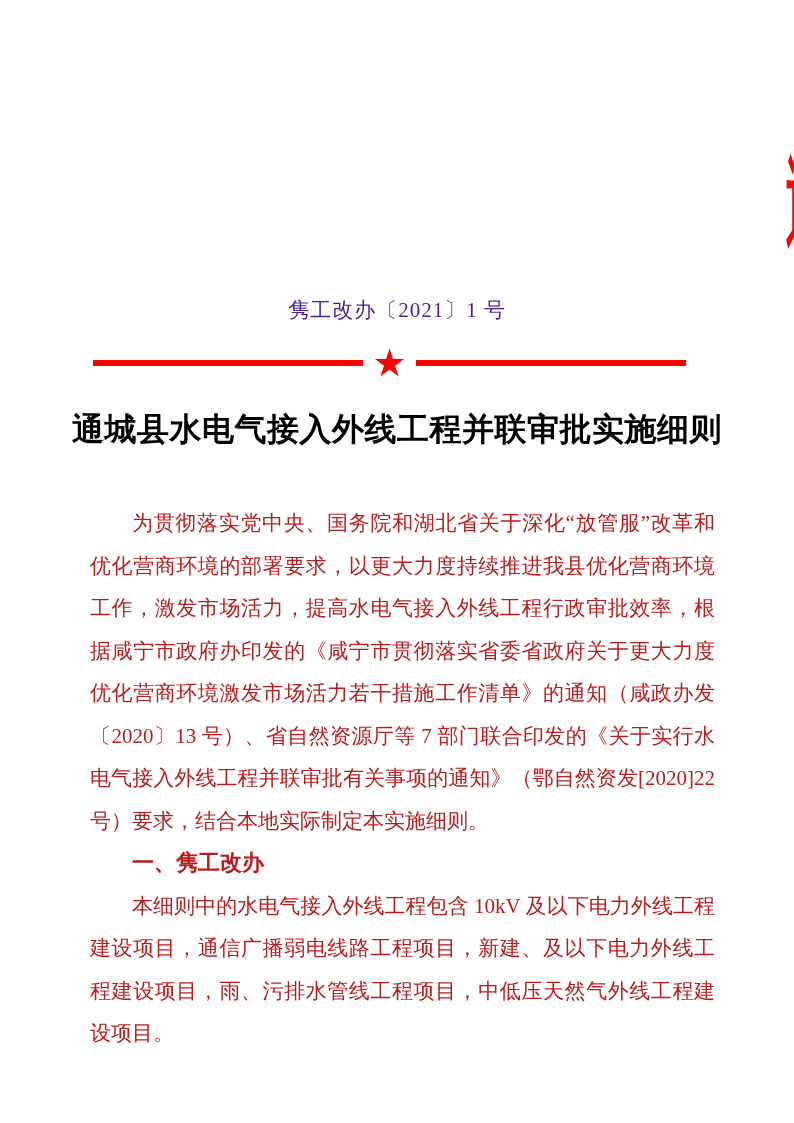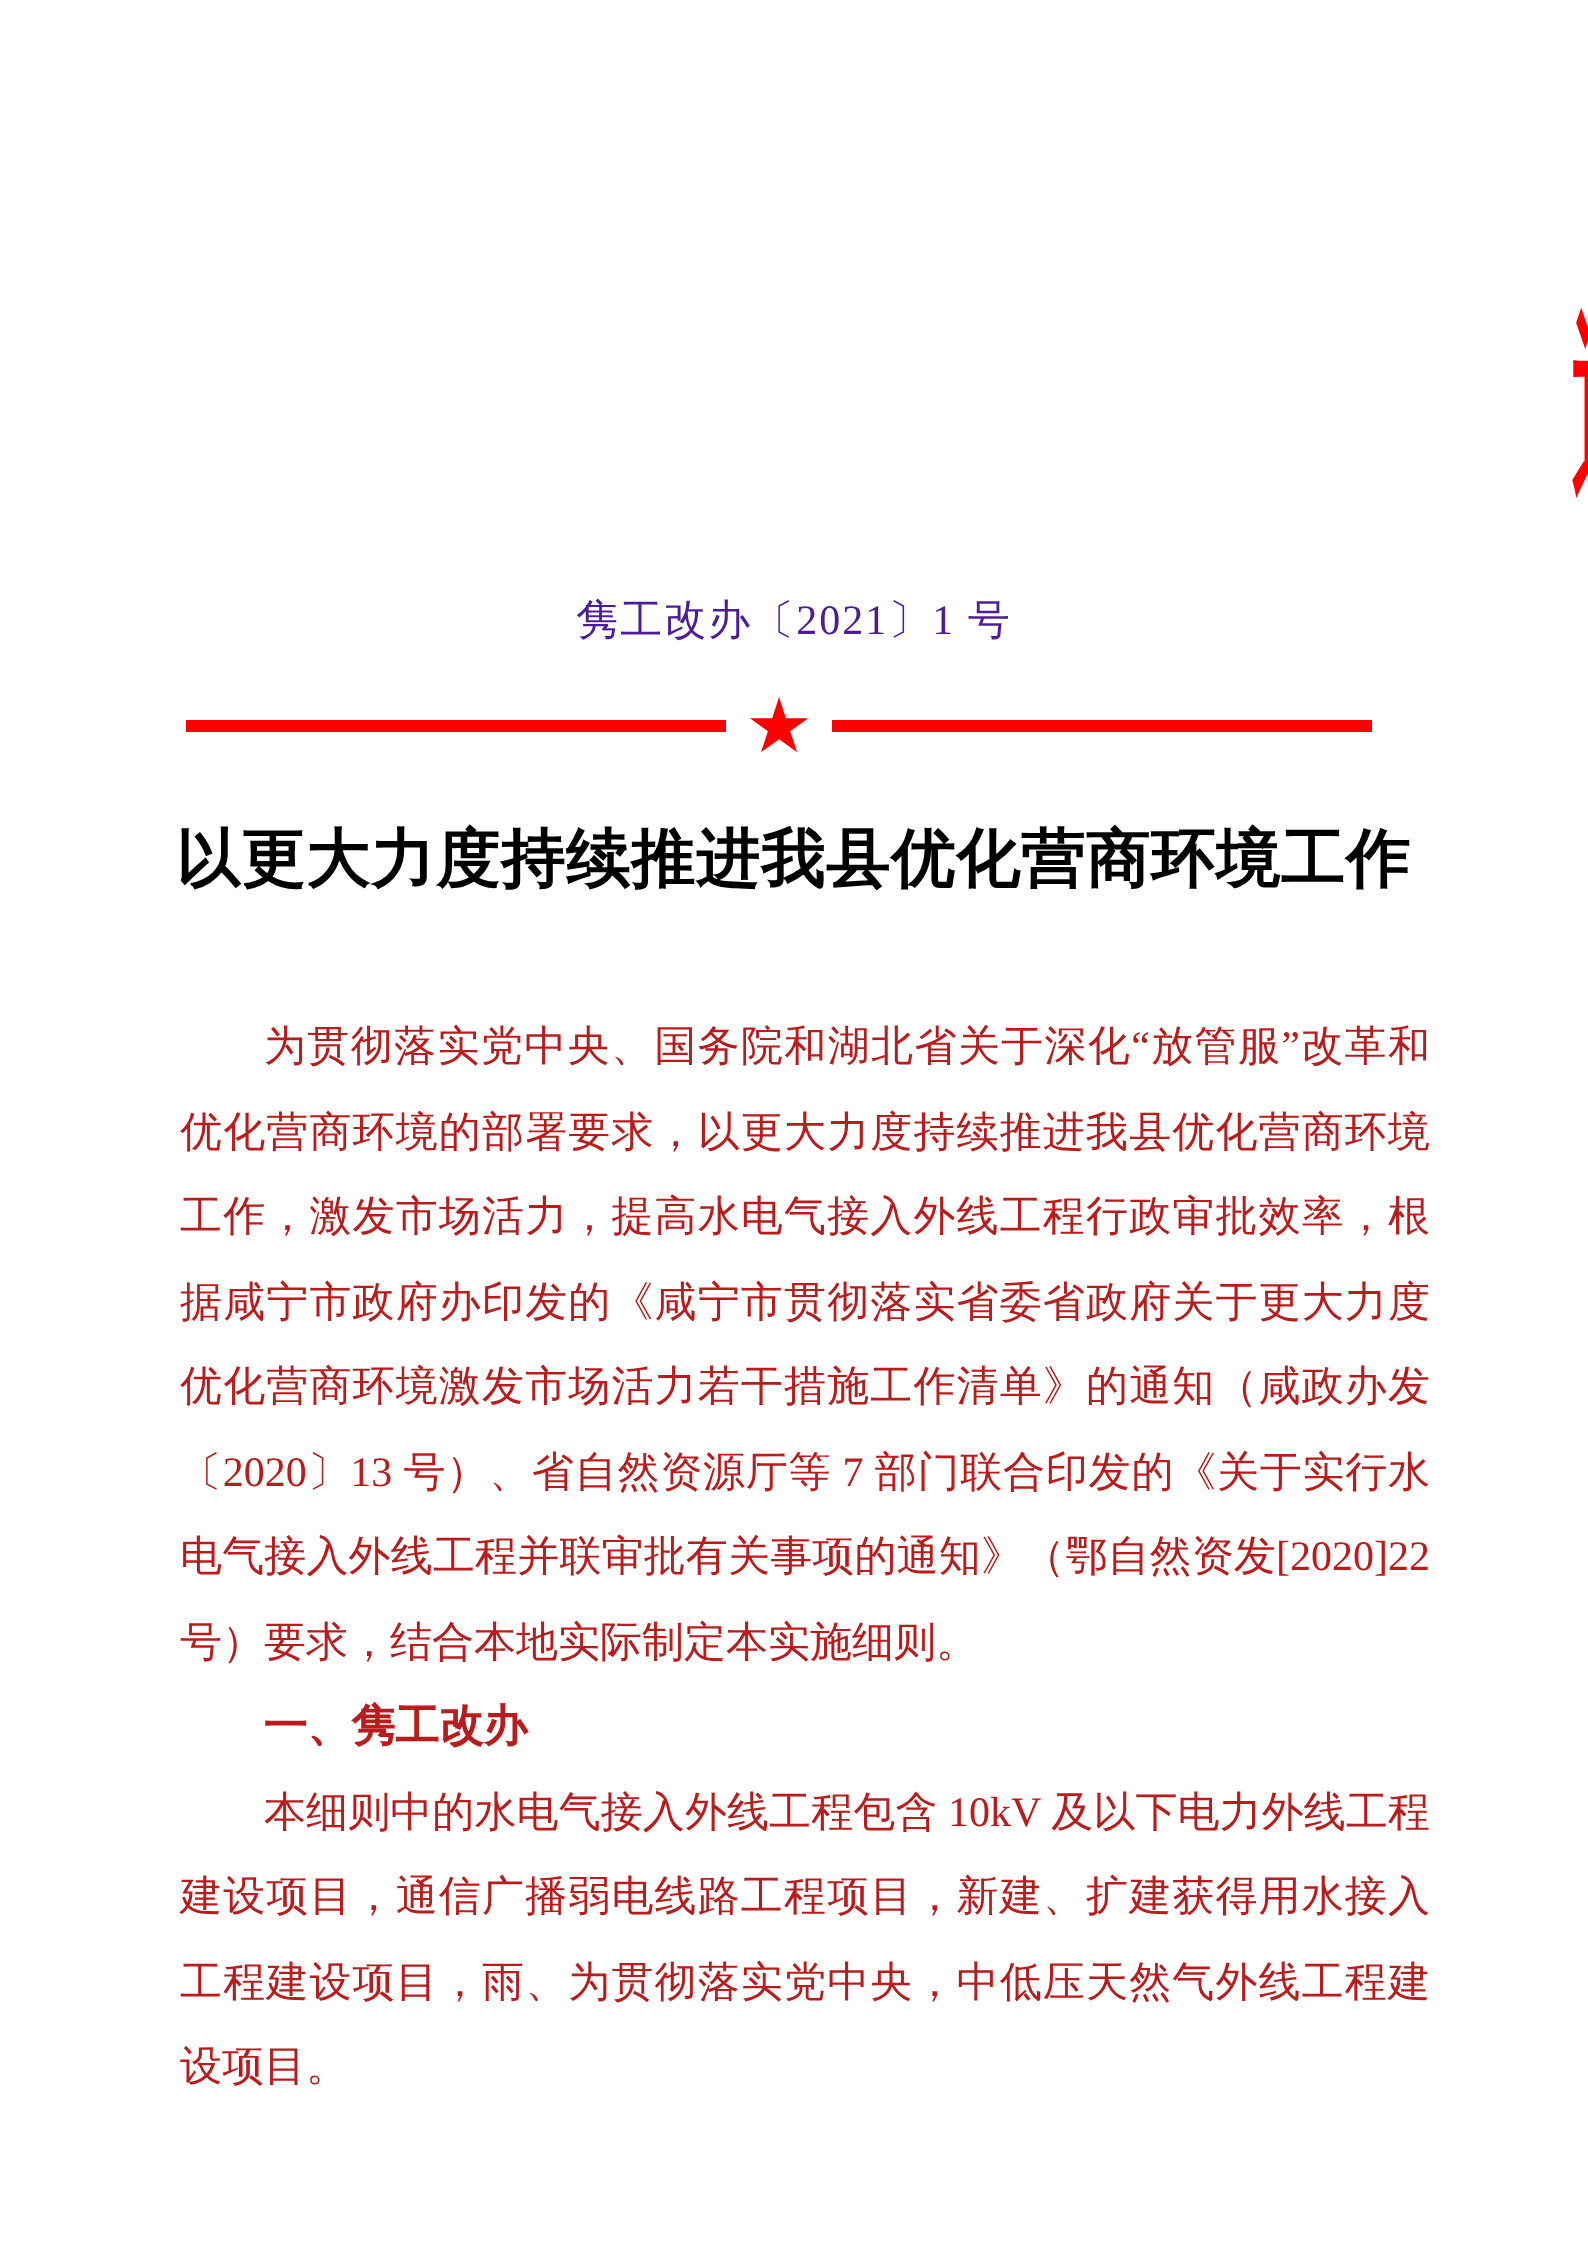--- a/index.html
+++ b/index.html
@@ -120,21 +120,21 @@
   </div>
 
   <div class="doc-number">隽工改办〔2021〕1 号</div>
 
   <div class="divider">
     <span class="line"></span>
     <span class="star">★</span>
     <span class="line"></span>
   </div>
 
-  <h1 class="title">以更大力度持续推进我县优化营商环境工作</h1>
+  <h1 class="title">通城县水电气接入外线工程并联审批实施细则</h1>
 
   <div class="body-block">
     <p class="para">为贯彻落实党中央、国务院和湖北省关于深化“放管服”改革和优化营商环境的部署要求，以更大力度持续推进我县优化营商环境工作，激发市场活力，提高水电气接入外线工程行政审批效率，根据咸宁市政府办印发的《咸宁市贯彻落实省委省政府关于更大力度优化营商环境激发市场活力若干措施工作清单》的通知（咸政办发〔2020〕13 号）、省自然资源厅等 7 部门联合印发的《关于实行水电气接入外线工程并联审批有关事项的通知》（鄂自然资发[2020]22 号）要求，结合本地实际制定本实施细则。</p>
     <p class="section-heading">一、隽工改办</p>
-    <p class="para">本细则中的水电气接入外线工程包含 10kV 及以下电力外线工程建设项目，通信广播弱电线路工程项目，新建、扩建获得用水接入工程建设项目，雨、为贯彻落实党中央，中低压天然气外线工程建设项目。</p>
+    <p class="para">本细则中的水电气接入外线工程包含 10kV 及以下电力外线工程建设项目，通信广播弱电线路工程项目，新建、及以下电力外线工程建设项目，雨、污排水管线工程项目，中低压天然气外线工程建设项目。</p>
   </div>
 
 </div>
 
 </body></html>

